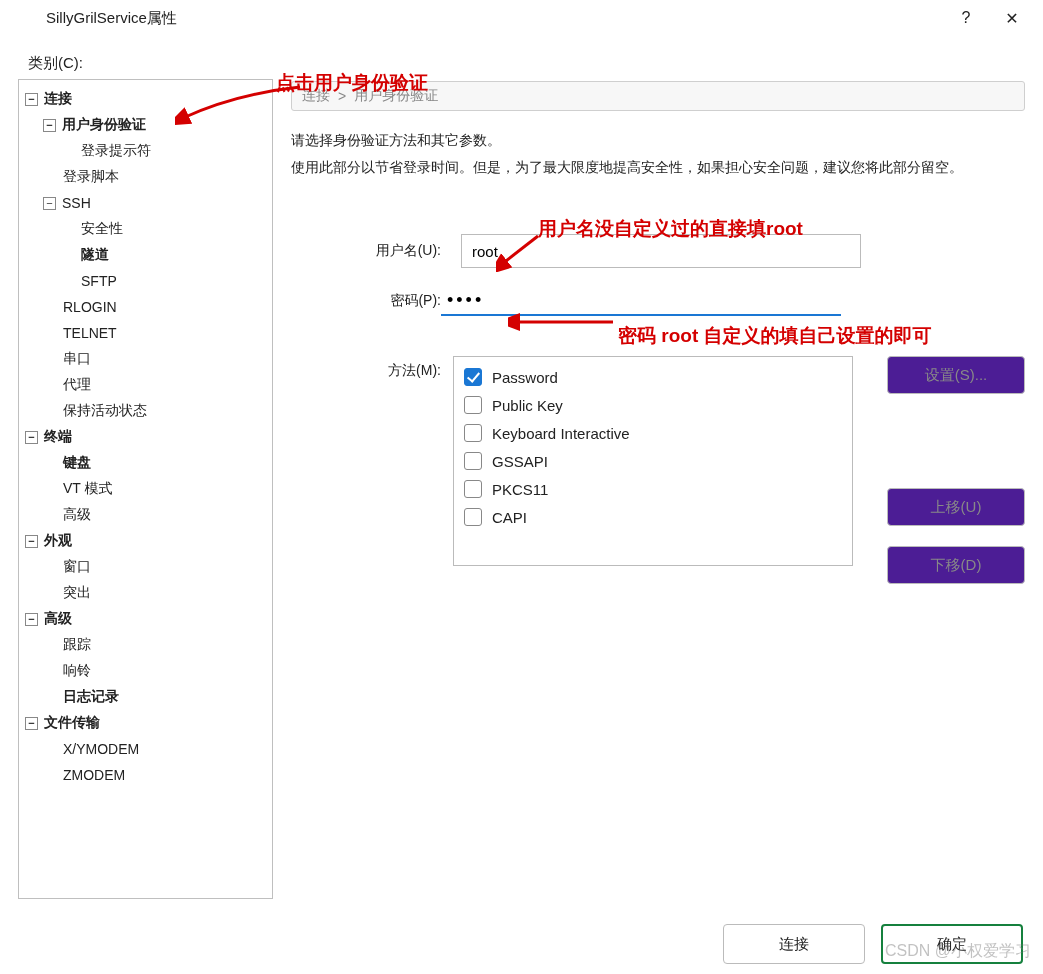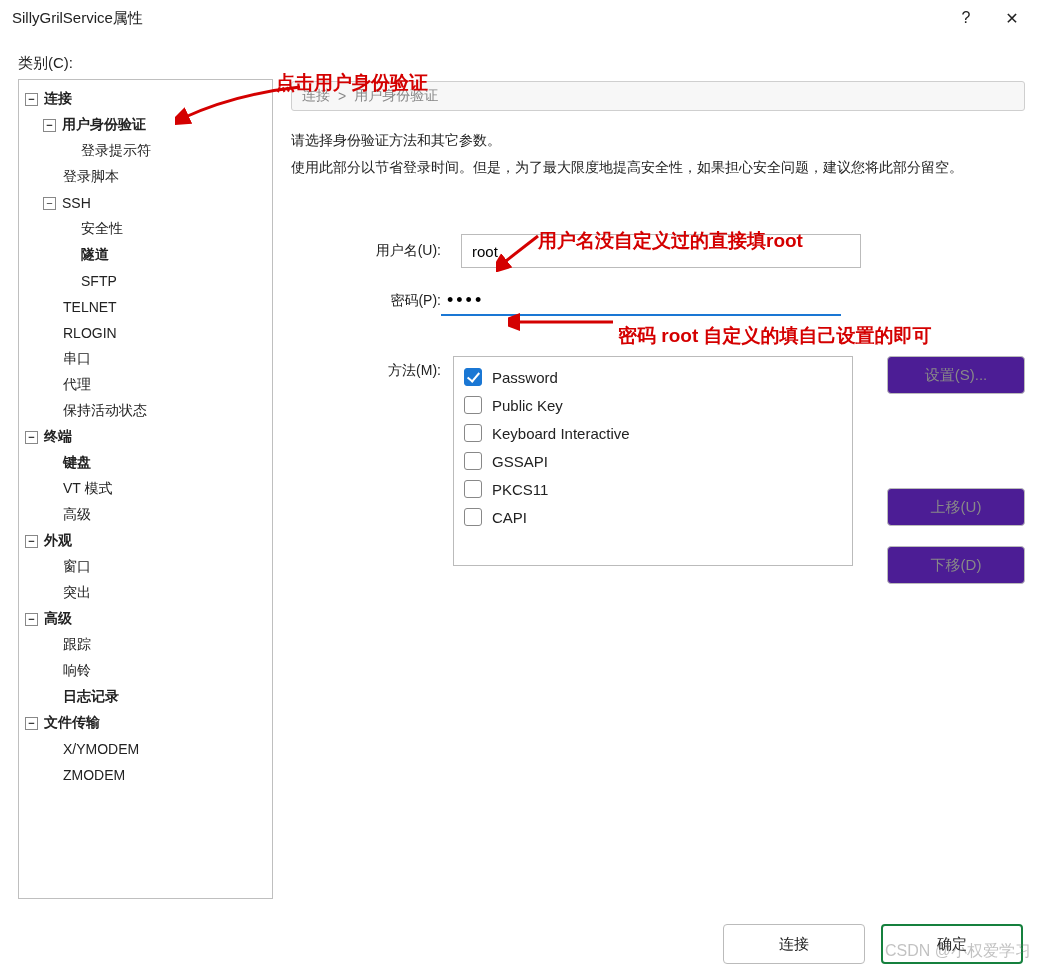--- a/index.html
+++ b/index.html
@@ -13,32 +13,33 @@
     height: 974px;
     position: relative;
     overflow: hidden;
   }
   .titlebar {
     height: 36px;
     display: flex;
     align-items: center;
     padding: 0 8px 0 12px;
     font-size: 15px;
+    margin-left: 34px;
   }
   .titlebar .spacer { flex: 1; }
   .titlebar .tb-btn {
     width: 46px;
     height: 30px;
     display: inline-flex;
     align-items: center;
     justify-content: center;
     font-size: 16px;
   }
   .cat-label {
-    padding: 18px 0 6px 18px;
+    padding: 18px 0 6px 28px;
     font-size: 15px;
   }
   .body-area {
     display: flex;
     padding: 0 18px 0 18px;
     gap: 18px;
   }
   .tree {
     width: 262px;
     height: 820px;
@@ -259,25 +260,25 @@
     <div class="tree-row bold">
         <span class="conn-line" style="width:56px"></span>
         <span class="tree-label">隧道</span>
       </div>
     <div class="tree-row">
         <span class="conn-line" style="width:56px"></span>
         <span class="tree-label">SFTP</span>
       </div>
     <div class="tree-row">
         <span class="conn-line" style="width:38px"></span>
+        <span class="tree-label">RLOGIN</span>
+      </div>
+    <div class="tree-row">
+        <span class="conn-line" style="width:38px"></span>
         <span class="tree-label">TELNET</span>
-      </div>
-    <div class="tree-row">
-        <span class="conn-line" style="width:38px"></span>
-        <span class="tree-label">RLOGIN</span>
       </div>
     <div class="tree-row">
         <span class="conn-line" style="width:38px"></span>
         <span class="tree-label">串口</span>
       </div>
     <div class="tree-row">
         <span class="conn-line" style="width:38px"></span>
         <span class="tree-label">代理</span>
       </div>
     <div class="tree-row">
@@ -416,21 +417,21 @@
 <div class="anno-red" style="left:276px; top:70px;">点击用户身份验证</div>
 <svg class="anno-arrow" style="left:175px; top:82px;" width="130" height="45">
   <defs>
       <marker id="ah1" markerWidth="10" markerHeight="10" refX="2" refY="3" orient="auto">
         <path d="M0,0 L0,6 L8,3 z" fill="#d40000"></path>
       </marker>
     </defs>
   <path d="M125,5 Q60,12 8,36" stroke="#d40000" stroke-width="3" fill="none" marker-end="url(#ah1)"></path>
 </svg>
 
-<div class="anno-red" style="left:538px; top:228px;">用户名没自定义过的直接填root</div>
+<div class="anno-red" style="left:538px; top:216px;">用户名没自定义过的直接填root</div>
 <svg class="anno-arrow" style="left:496px; top:232px;" width="50" height="40">
   <defs>
       <marker id="ah2" markerWidth="10" markerHeight="10" refX="2" refY="3" orient="auto">
         <path d="M0,0 L0,6 L8,3 z" fill="#d40000"></path>
       </marker>
     </defs>
   <path d="M42,4 L6,32" stroke="#d40000" stroke-width="3" fill="none" marker-end="url(#ah2)"></path>
 </svg>
 
 <div class="anno-red" style="left:618px; top:323px;">密码 root 自定义的填自己设置的即可</div>

